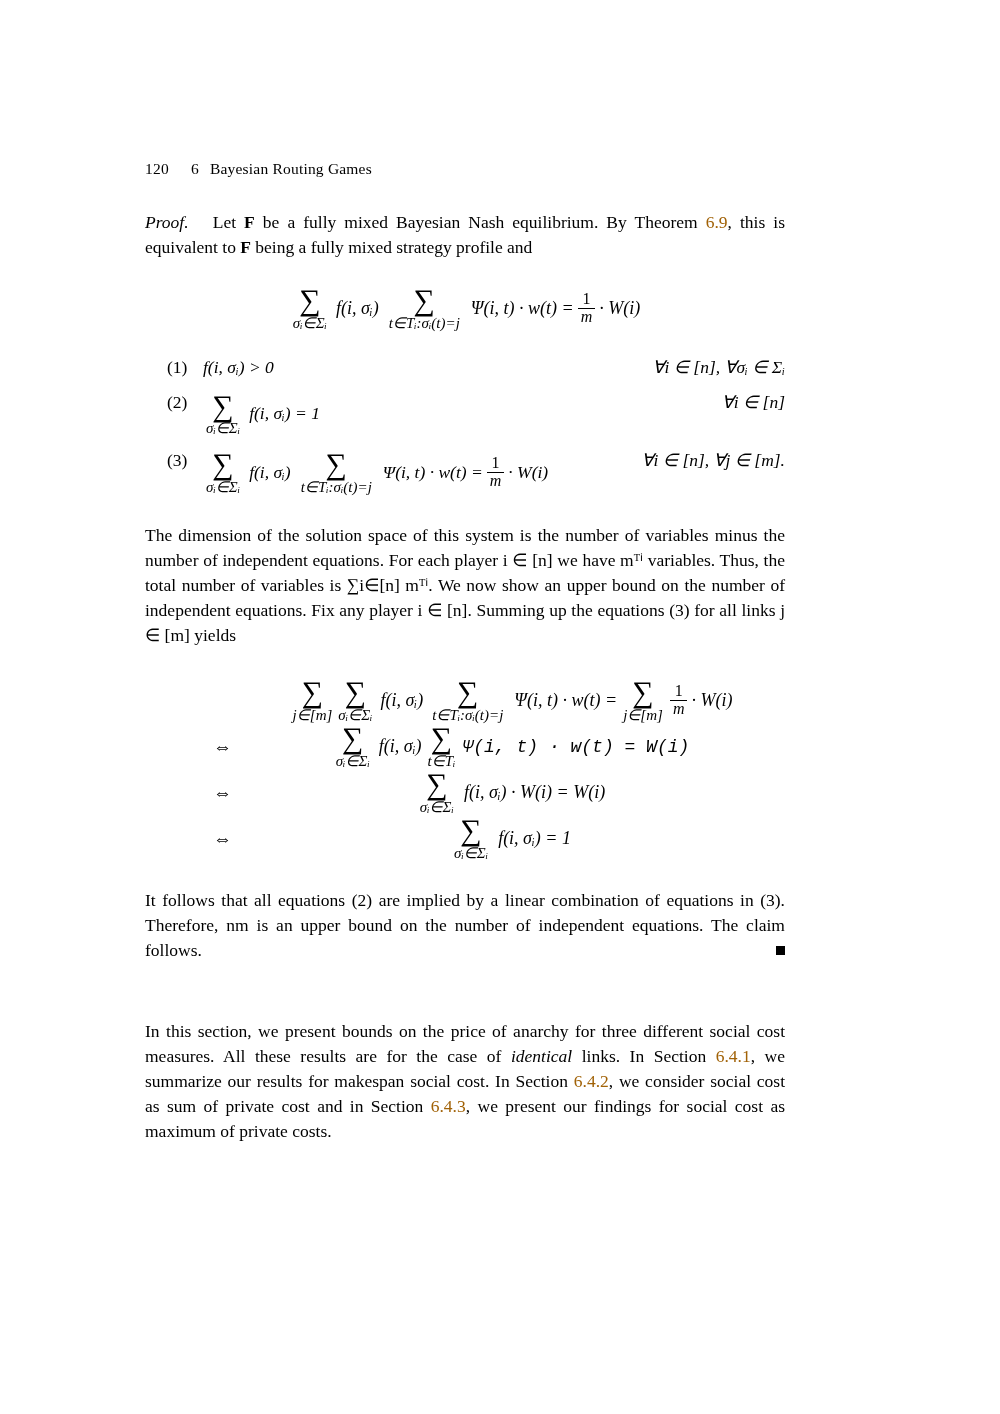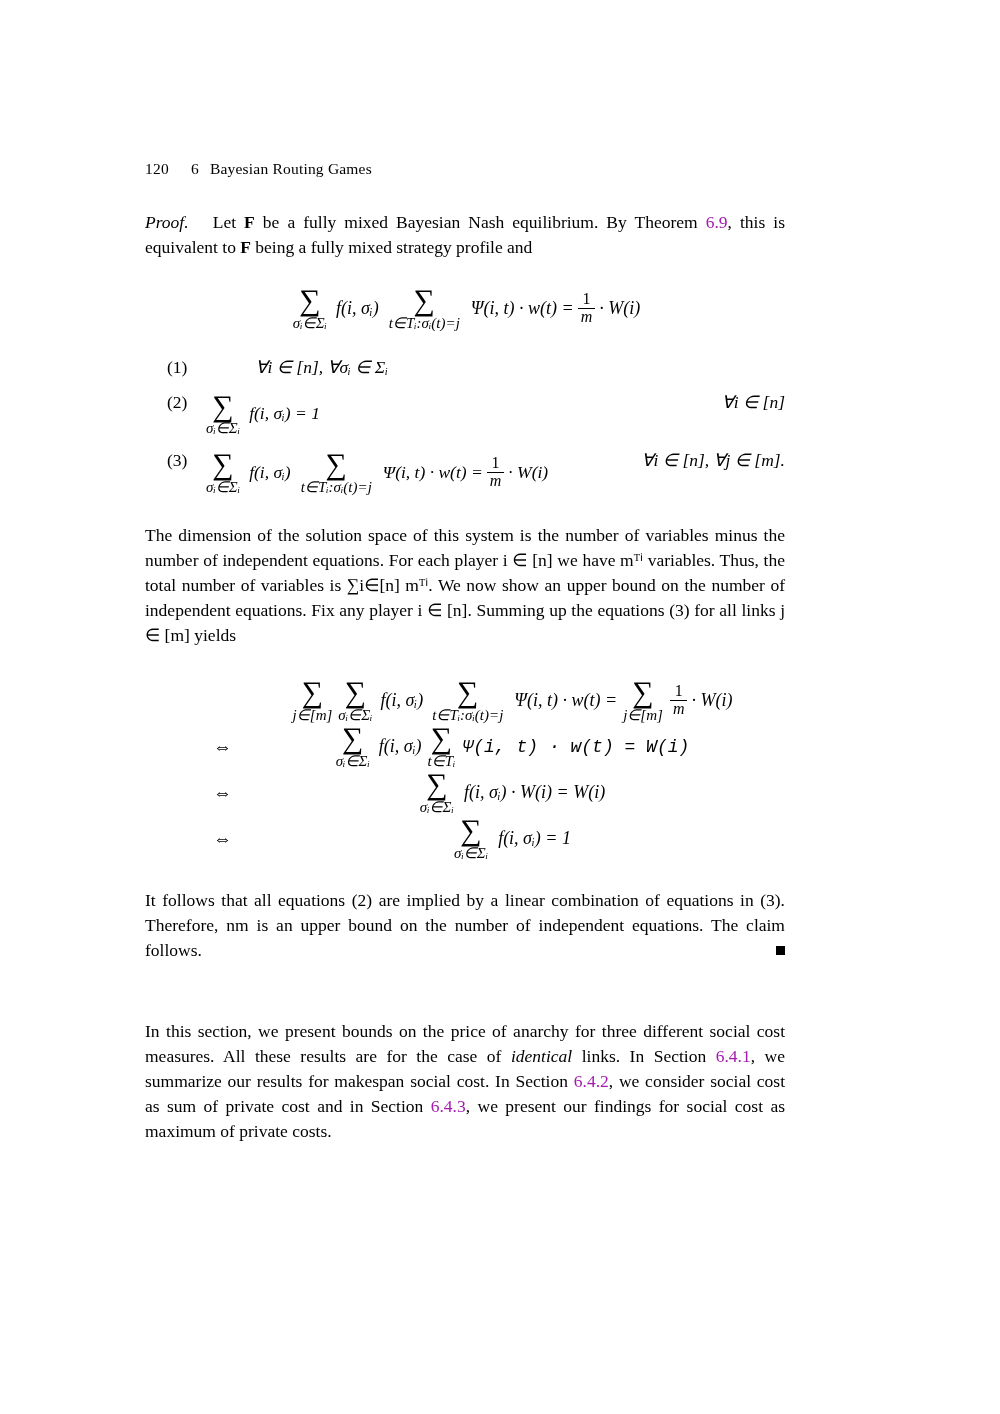--- a/index.html
+++ b/index.html
@@ -36,21 +36,21 @@
     text-align: justify;
     margin: 0 0 0 0;
     hyphens: none;
   }
   .gap-s { height: 14px; }
   .gap-m { height: 22px; }
   .gap-l { height: 34px; }
 
   i, .it { font-style: italic; }
   .bf { font-weight: bold; }
-  .link { color: #a21caf; }
+  .link { color: #a16207; }
 
   
   .math { font-style: italic; font-family: "Liberation Serif", serif; }
 
   .eqrow {
     display: flex;
     justify-content: center;
     align-items: center;
     font-size: 18px;
   }
@@ -157,20 +157,23 @@
       <span class="den math">m</span>
     </span>
     <span class="math">· W(i)</span>
   </div>
 
 
   <div class="eqlist">
 
     <div class="eqitem">
       <span class="lbl">(1)</span>
+      <span class="content">
+        <span class="math">f(i, σᵢ) &gt; 0</span>
+      </span>
       <span class="cond math">∀i ∈ [n], ∀σᵢ ∈ Σᵢ</span>
     </div>
 
     <div class="eqitem">
       <span class="lbl">(2)</span>
       <span class="content">
         <span class="bigsum">
           <span class="sym">∑</span>
           <span class="lim">σᵢ∈Σᵢ</span>
         </span>

